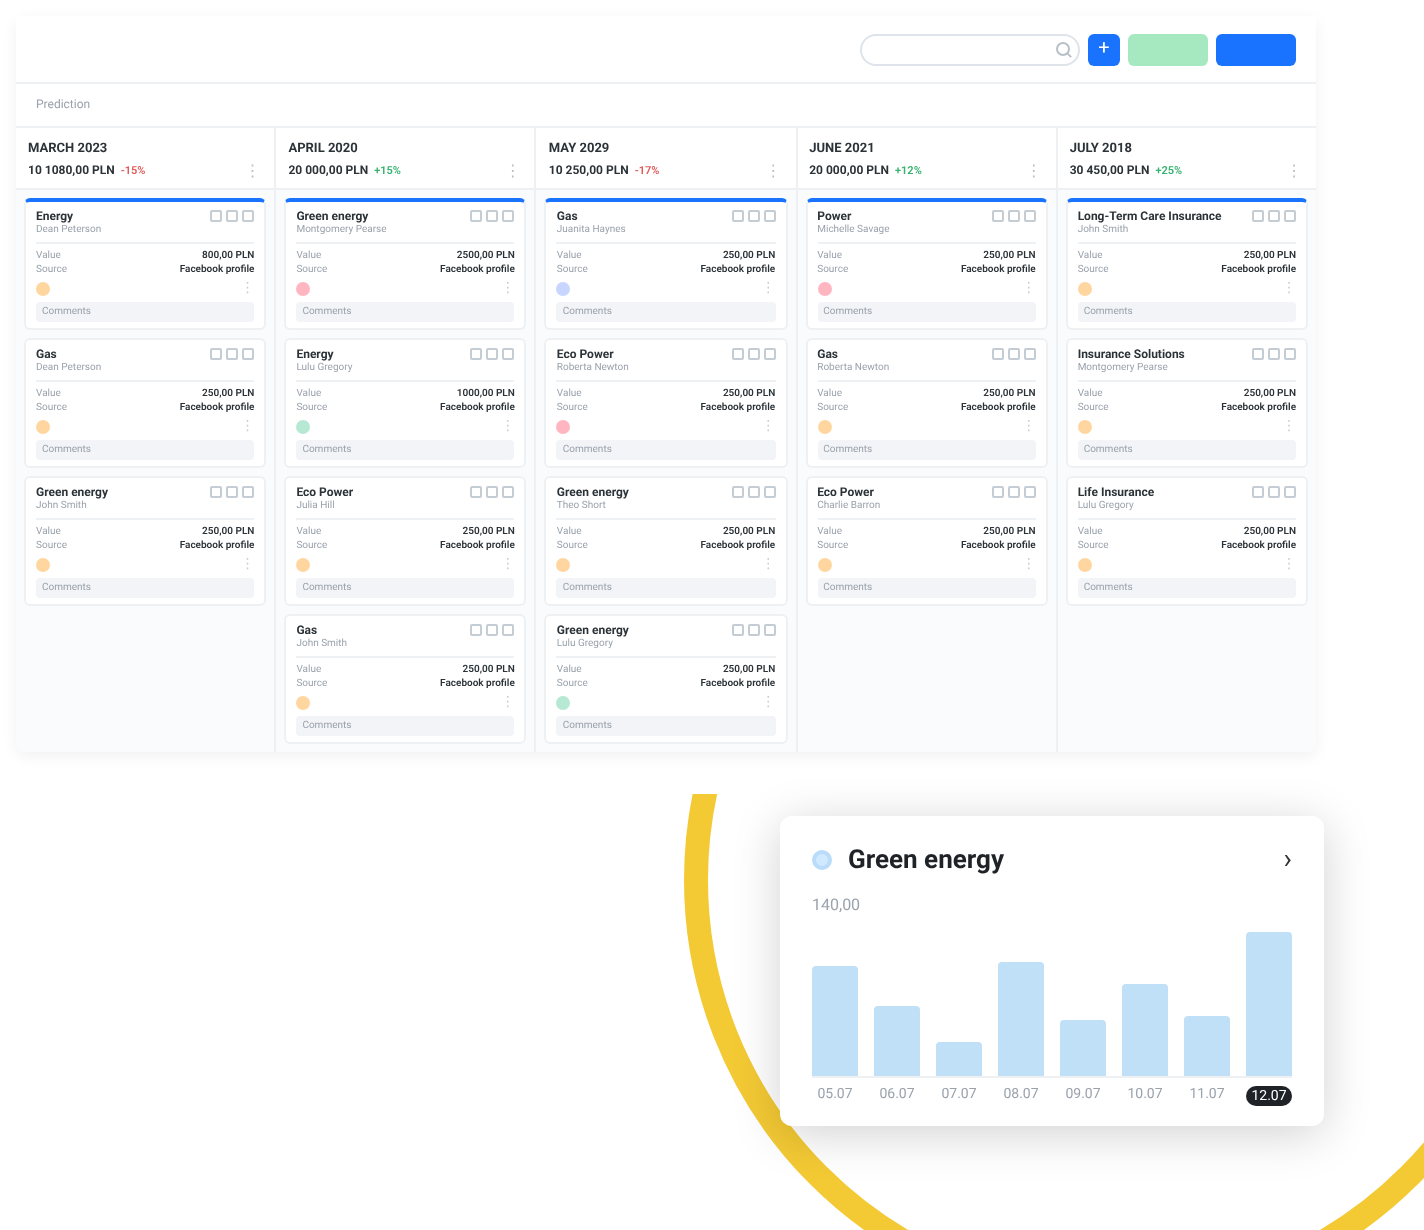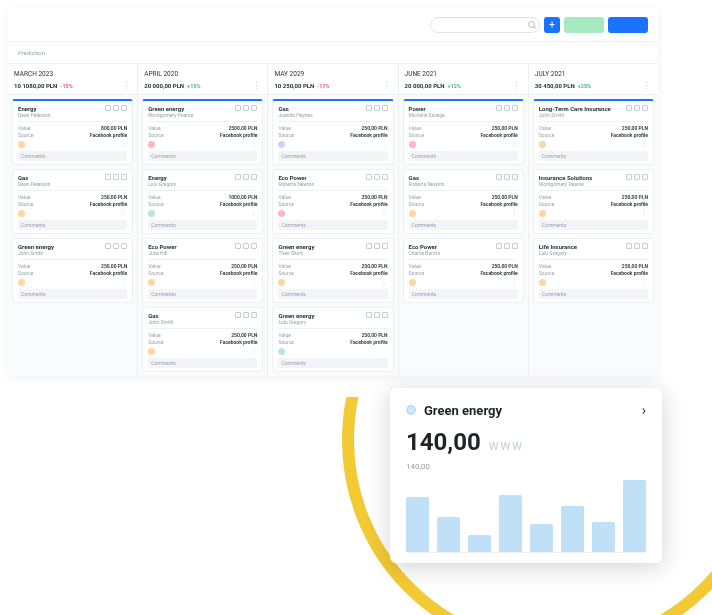--- a/index.html
+++ b/index.html
@@ -11,21 +11,21 @@
 .plus{width:16px;height:16px;background:#1a73ff;border-radius:3px;display:flex;align-items:center;justify-content:center;color:#fff;font-size:10px}
 .pill{height:16px;width:40px;border-radius:3px}
 .pill.green{background:#a6e8c0}
 .pill.blue{background:#1a73ff}
 .tabrow{height:22px;display:flex;align-items:center;padding:0 10px;background:#fff;border-bottom:1px solid #eef1f4}
 .tab{font-size:6px;color:#9aa2ac}
 .board{display:flex}
 .col{flex:1;border-right:1px solid #eef1f4;display:flex;flex-direction:column}
 .col:last-child{border-right:0}
 .colhdr{padding:6px 6px 4px;border-bottom:1px solid #eef1f4;background:#fff}
-.month{font-size:6.5px;font-weight:400;color:#2c3338;margin-bottom:3px}
+.month{font-size:6.5px;font-weight:700;color:#2c3338;margin-bottom:3px}
 .sumrow{display:flex;align-items:center;gap:3px}
 .sum{font-size:6px;font-weight:700;color:#2c3338}
 .pct{font-size:5.5px;font-weight:600}
 .pct.neg{color:#e05a5a}
 .pct.pos{color:#36b26f}
 .dots{margin-left:auto;color:#b7bfc8;font-size:8px;letter-spacing:1px}
 .colbody{padding:4px;display:flex;flex-direction:column;gap:4px;background:#fafbfc}
 .card{background:#fff;border:1px solid #eef1f4;border-radius:3px;padding:4px 5px 3px}
 .card.hi{border-top:2px solid #1a73ff}
 .crow1{display:flex;align-items:flex-start;margin-bottom:2px}
@@ -500,21 +500,21 @@
       <div class="avrow">
               <span class="av "></span>
               <span class="morev">⋮</span>
             </div>
       <div class="cmbar">Comments</div>
           </div>
         </div>
       </div>
       <div class="col">
         <div class="colhdr">
-          <div class="month">JULY 2021</div>
+          <div class="month">JULY 2018</div>
   <div class="sumrow">
             <span class="sum">30 450,00 PLN</span>
   <span class="pct pos">+25%</span>
   <span class="dots">⋮</span>
           </div>
         </div>
         <div class="colbody">
           <div class="card hi">
             <div class="crow1">
               <div>
@@ -599,29 +599,35 @@
         </div>
       </div>
     </div>
 </div>
 
 <div class="popup">
   <div class="ptrow">
     <span class="pdot"></span>
     <span class="ptt">Green energy</span>
     <span class="pchev">›</span>
-  </div>
-  <div>
-    <span class="pval">140,00</span>
-    <span class="pcur">WWW</span>
   </div>
   <div class="paxis">140,00</div>
   <div class="bars" id="bars">
       <div class="bar" style="height: 55.5px;"></div>
       <div class="bar" style="height: 35.15px;"></div>
       <div class="bar" style="height: 16.65px;"></div>
       <div class="bar" style="height: 57.35px;"></div>
       <div class="bar" style="height: 27.75px;"></div>
       <div class="bar" style="height: 46.25px;"></div>
       <div class="bar" style="height: 29.6px;"></div>
       <div class="bar" style="height: 72.15px;"></div>
     </div>
+  <div class="xlbls" id="xlbls">
+      <div class="xl">05.07</div>
+      <div class="xl">06.07</div>
+      <div class="xl">07.07</div>
+      <div class="xl">08.07</div>
+      <div class="xl">09.07</div>
+      <div class="xl">10.07</div>
+      <div class="xl">11.07</div>
+      <div class="xl active">12.07</div>
+    </div>
 </div>
 
 </body></html>

